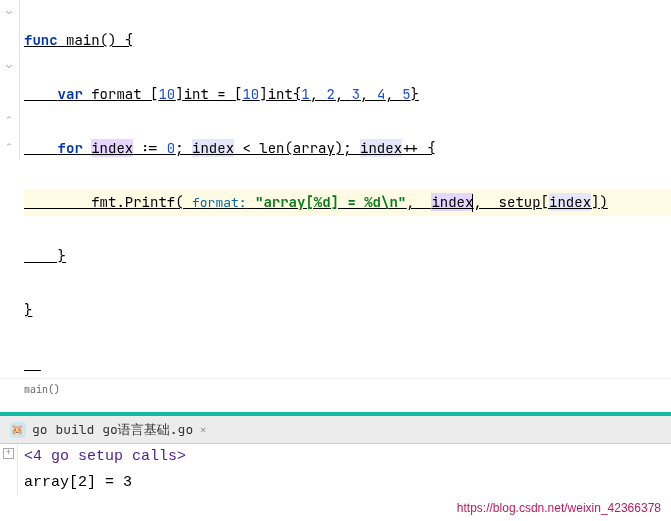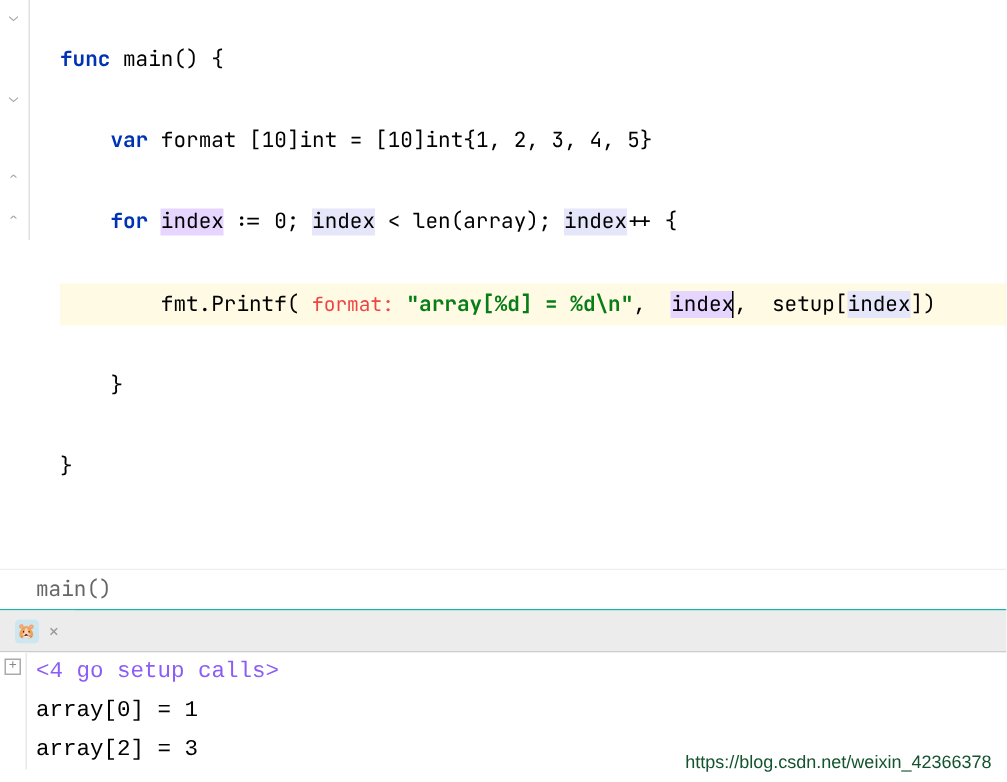--- a/index.html
+++ b/index.html
@@ -26,40 +26,41 @@
   .fold {
     position: absolute;
     left: 6px;
     width: 10px; height: 10px;
     font-size: 10px;
     color: #aaa;
     line-height: 10px;
     cursor: pointer;
   }
   .code {
-    padding-left: 40px;
+    padding-left: 24px;
     line-height: 27px;
     white-space: pre;
+    text-decoration: underline;
   }
   .line-hl {
     background: #fffae3;
   }
   .kw { color: #0033b3; font-weight: bold; }
   .ident-hl { background: #e6d6ff; }
   .ident-hl2 { background: #e6e6fa; }
-  .num { color: #000000; }
+  .num { color: #1d4ed8; }
   .str { color: #067d17; font-weight: bold; }
-  .hint { color: #ef4444; font-style: normal; font-size: 13px; }
+  .hint { color: #0369a1; font-style: normal; font-size: 13px; }
   .cursor { border-left: 1.5px solid #000; display:inline-block; height:18px; vertical-align:middle; margin-left:-1px;}
   .breadcrumb {
-    padding: 4px 10px 4px 24px;
-    font-size: 14px;
+    padding: 4px 10px 16px 24px;
+    font-size: 10px;
     color: #666;
     border-top: 1px solid #eee;
-    border-bottom: 1px solid #14b8a6;
+    border-bottom: 4px solid #14b8a6;
     background: #fff;
   }
   .tab-bar {
     background: #ececec;
     border-bottom: 1px solid #ccc;
     display: flex;
     align-items: center;
     height: 28px;
   }
   .tab {
@@ -103,26 +104,26 @@
     left: 3px;
     top: 4px;
     width: 11px; height: 11px;
     border: 1px solid #aaa;
     font-size: 9px;
     line-height: 9px;
     text-align: center;
     color: #888;
     cursor: pointer;
   }
-  .setup { color: #8b5cf6; }
+  .setup { color: #4c1d95; }
   .watermark {
     position: absolute;
     right: 10px;
     bottom: 6px;
-    color: #14532d;
+    color: #be185d;
     font-size: 12px;
     font-family: sans-serif;
   }
 </style>
 </head>
 <body>
 
 <div class="editor">
   <div class="gutter">
     <div class="fold" style="top:6px">⌄</div>
@@ -140,27 +141,27 @@
   </div>
 </div>
 
 <div class="breadcrumb">
   <span>main()</span>
 </div>
 
 <div class="tab-bar">
   <div class="tab">
     <span class="go-icon">🐹</span>
+    <span>go build go语言基础.go</span>
     <span class="close">×</span>
   </div>
 </div>
 
 <div class="console">
   <div class="console-gutter">
     <div class="console-fold">+</div>
   </div>
   <div class="setup">&lt;4 go setup calls&gt;</div>
-  <div>array[0] = 1</div>
   <div>array[2] = 3</div>
 
 </div>
 
 <div class="watermark">https://blog.csdn.net/weixin_42366378</div>
 
 </body></html>

